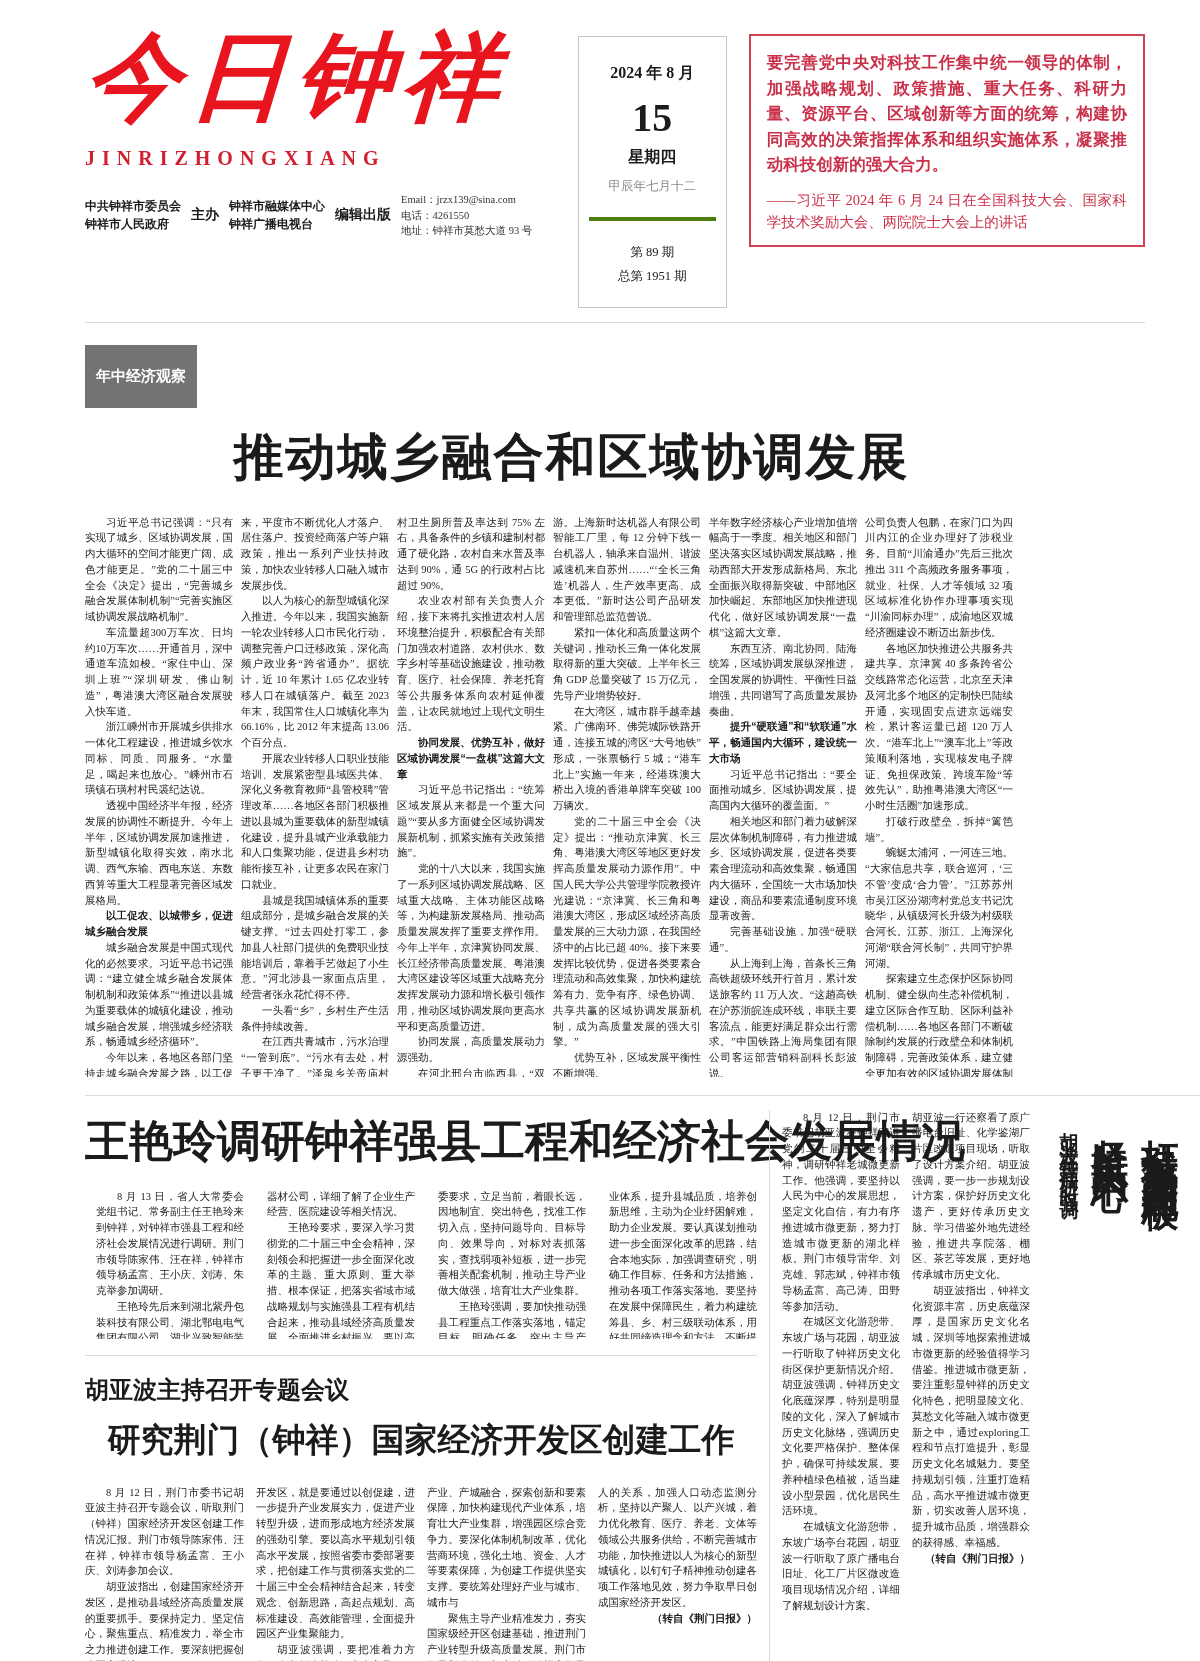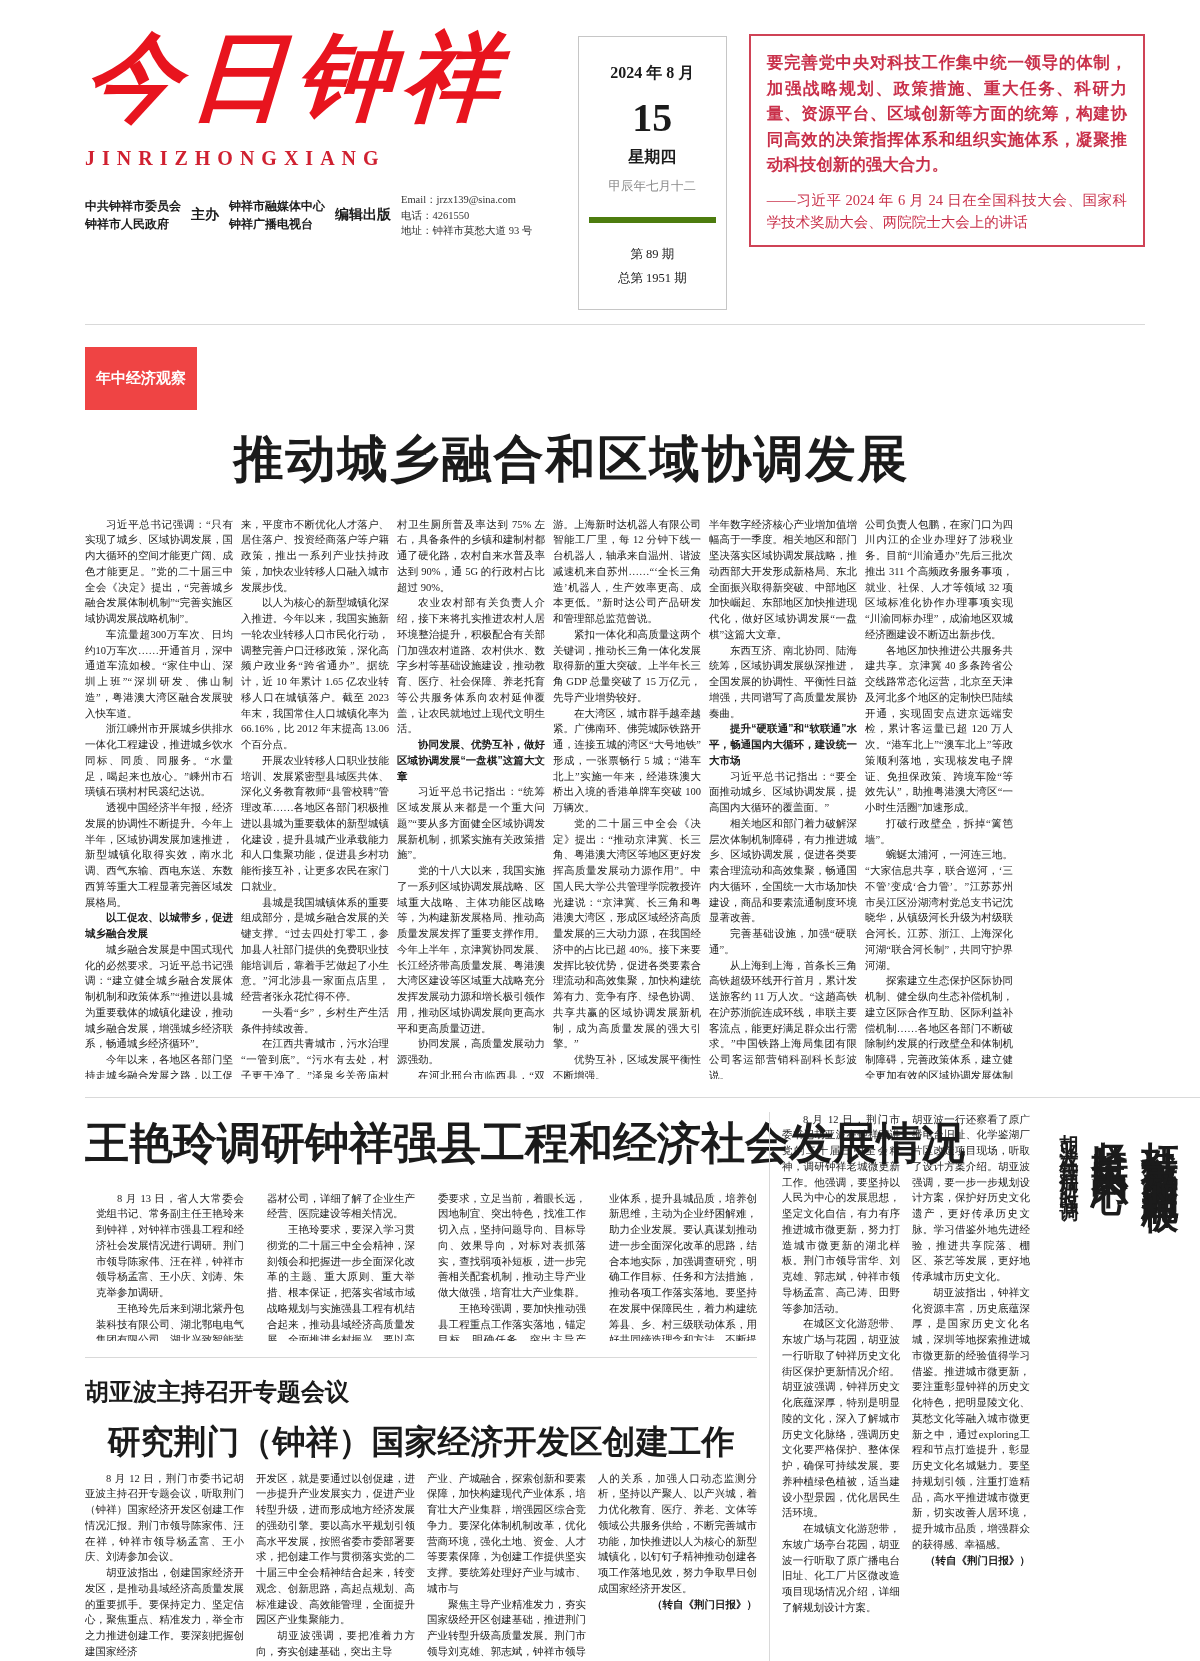--- a/index.html
+++ b/index.html
@@ -12,59 +12,59 @@
   .mast-title{color:#e8141e;font-size:96px;line-height:1.05;font-weight:bold;font-style:italic;letter-spacing:10px;white-space:nowrap;transform:skewX(-3deg);}
   .mast-en{color:#d02030;font-size:20px;font-weight:bold;letter-spacing:7px;text-align:left;margin-top:18px;}
   .orgs{display:flex;align-items:center;margin-top:22px;gap:10px;}
   .org-col{font-size:12px;font-weight:bold;line-height:1.55;white-space:nowrap;}
   .org-role{font-size:14px;font-weight:bold;white-space:nowrap;}
   .contact{font-size:10.5px;line-height:1.5;color:#333;white-space:nowrap;}
   .datebox{width:152px;border:1px solid #c6c6c6;text-align:center;margin:8px 22px 0 28px;padding:26px 0 18px;}
   .db-month{font-size:16px;font-weight:bold;}
   .db-day{font-size:40px;font-weight:bold;margin:10px 0 6px;}
   .db-week{font-size:16px;font-weight:bold;margin-bottom:10px;}
-  .db-lunar{font-size:12.5px;color:#8a8a8a;padding-bottom:22px;border-bottom:6px solid #4d7c0f;margin:0 10px;}
+  .db-lunar{font-size:12.5px;color:#8a8a8a;padding-bottom:22px;border-bottom:4px solid #4d7c0f;margin:0 10px;}
   .db-issue{font-size:12.5px;margin-top:20px;line-height:1.9;}
   .quotebox{width:372px;border:2px solid #cf4356;color:#c9304a;padding:14px 16px 12px;margin-top:6px;}
   .quote-text{font-size:16.5px;font-weight:bold;line-height:1.55;text-align:justify;font-family:"Liberation Sans","DejaVu Sans",sans-serif;}
   .quote-attr{font-size:14.5px;line-height:1.5;margin-top:12px;text-align:justify;}
   .header-rule{height:1px;background:#d9d9d9;margin:14px 55px 0 85px;}
 
   
   .cols{display:flex;}
   .col{overflow:hidden;font-size:10.5px;line-height:1.5;}
   .para{margin:0;text-indent:2em;text-align:justify;}
   .para.cont{text-indent:0;}
   .para.sub{font-weight:bold;font-family:"Liberation Sans","DejaVu Sans",sans-serif;}
   .para.attr{text-align:right;font-weight:bold;text-indent:0;}
 
   
   .lead{margin:22px 0 0 85px;width:973px;}
-  .kicker-badge{display:inline-block;background:#ef4444;color:#fff;font-size:15px;font-weight:bold;padding:22px 11px;font-family:"Liberation Sans","DejaVu Sans",sans-serif;}
+  .kicker-badge{display:inline-block;background:#737373;color:#fff;font-size:15px;font-weight:bold;padding:22px 11px;font-family:"Liberation Sans","DejaVu Sans",sans-serif;}
   .lead-headline{text-align:center;font-size:50px;font-weight:900;letter-spacing:2px;font-family:"Liberation Sans","DejaVu Sans",sans-serif;margin:16px 0 24px;white-space:nowrap;}
   .lead .cols{gap:8px;}
   .lead .col{width:148px;height:562px;}
 
   
   .lower{display:flex;margin:18px 0 0 85px;border-top:1px solid #d9d9d9;padding-top:0;}
   .lower-left{width:672px;}
   .v-divider{width:1px;background:#d9d9d9;margin:14px 12px 0 12px;}
   .lower-right{width:378px;padding-top:14px;}
 
   
   .a2{padding-top:16px;}
   .a2-headline{text-align:center;font-size:44px;font-weight:900;letter-spacing:0;white-space:nowrap;margin:0 0 18px;}
   .a2 .cols{gap:12px;}
   .a2 .col{width:159px;height:150px;margin-left:11px;}
   .left-rule{height:1px;background:#d9d9d9;margin:16px 0 0;}
 
   
   .a3{padding-top:18px;}
   .a3-kicker{font-size:24px;font-weight:bold;font-family:"Liberation Sans","DejaVu Sans",sans-serif;margin:0 0 12px;}
-  .a3-headline{text-align:center;font-size:33px;font-weight:900;white-space:nowrap;margin:0 0 6px;}
+  .a3-headline{text-align:center;font-size:33px;font-weight:900;white-space:nowrap;margin:0 0 22px;}
   .a3 .cols{gap:12px;}
   .a3 .col{width:159px;height:272px;}
 
   
   .a4{display:flex;}
   .a4-body{display:flex;gap:12px;}
   .a4-body .col{width:118px;height:618px;}
   .a4-head{writing-mode:vertical-rl;margin-left:10px;height:618px;}
   .a4-kicker{font-size:19px;font-weight:bold;font-family:"Liberation Sans","DejaVu Sans",sans-serif;letter-spacing:7px;padding:6px 0 0 10px;margin-left:6px;}
   .a4-h1{font-size:37px;font-weight:900;letter-spacing:5px;line-height:1.25;margin-left:4px;}

